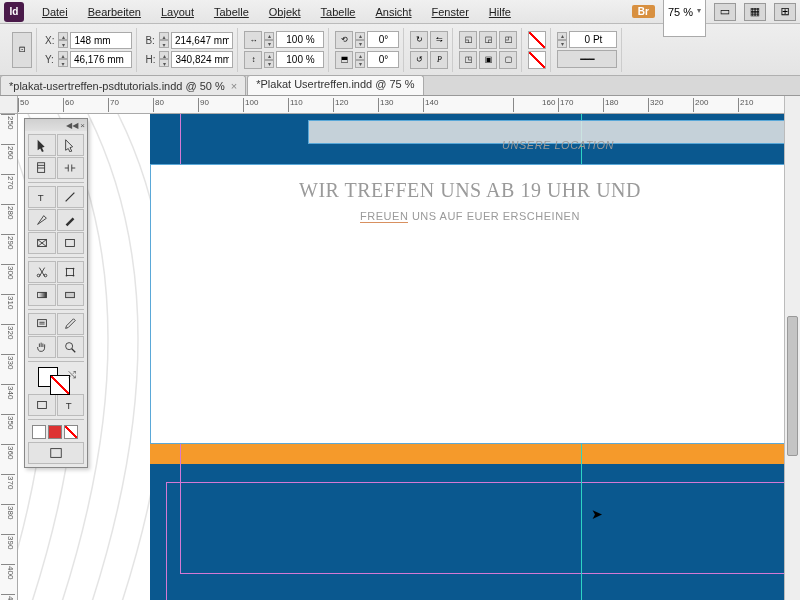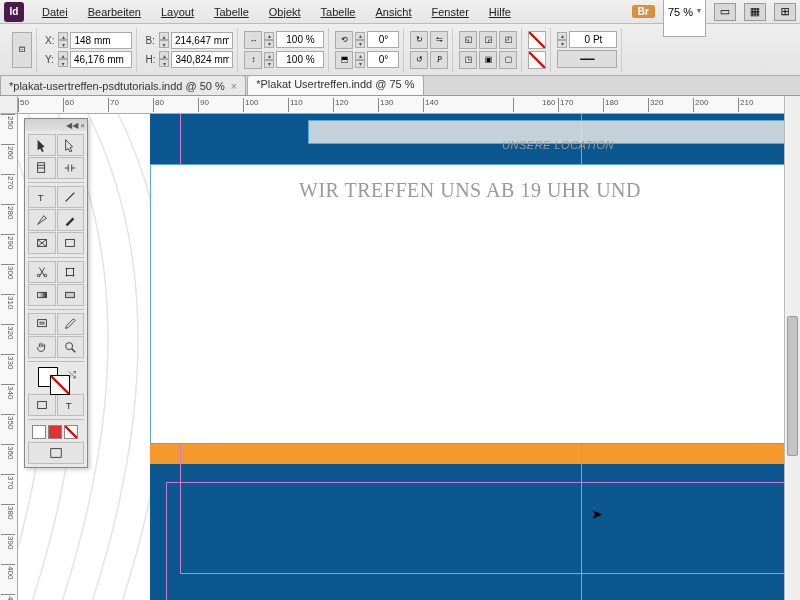--- a/index.html
+++ b/index.html
@@ -275,20 +275,21 @@
       <div class="orange-band"></div>
     </div>
     <div class="margin-box" style="top:-10px;left:162px;width:700px;height:470px;"></div>
     <div class="margin-box" style="top:368px;left:148px;width:700px;height:160px;"></div>
     <div class="guide-v" style="left:563px;"></div>
     <div class="textframe loc-box">
       <div class="head1"><span>UNSERE LOCATION</span></div>
     </div>
     <div class="textframe headline-box" style="background:#fff;border:1px solid #5aa8d8;">
       <div class="sub1">WIR TREFFEN UNS AB 19 UHR UND</div>
+      <div class="sub2"><span class="link-underline">FREUEN</span><span> UNS AUF EUER ERSCHEINEN</span></div>
     </div>
     <div class="cursor" style="left:573px;top:392px;">➤</div>
   </div>
 </div>
 
 <div class="toolbox">
   <div class="toolbox-header">
       <span>◀◀</span>
       <span>×</span>
     </div>

